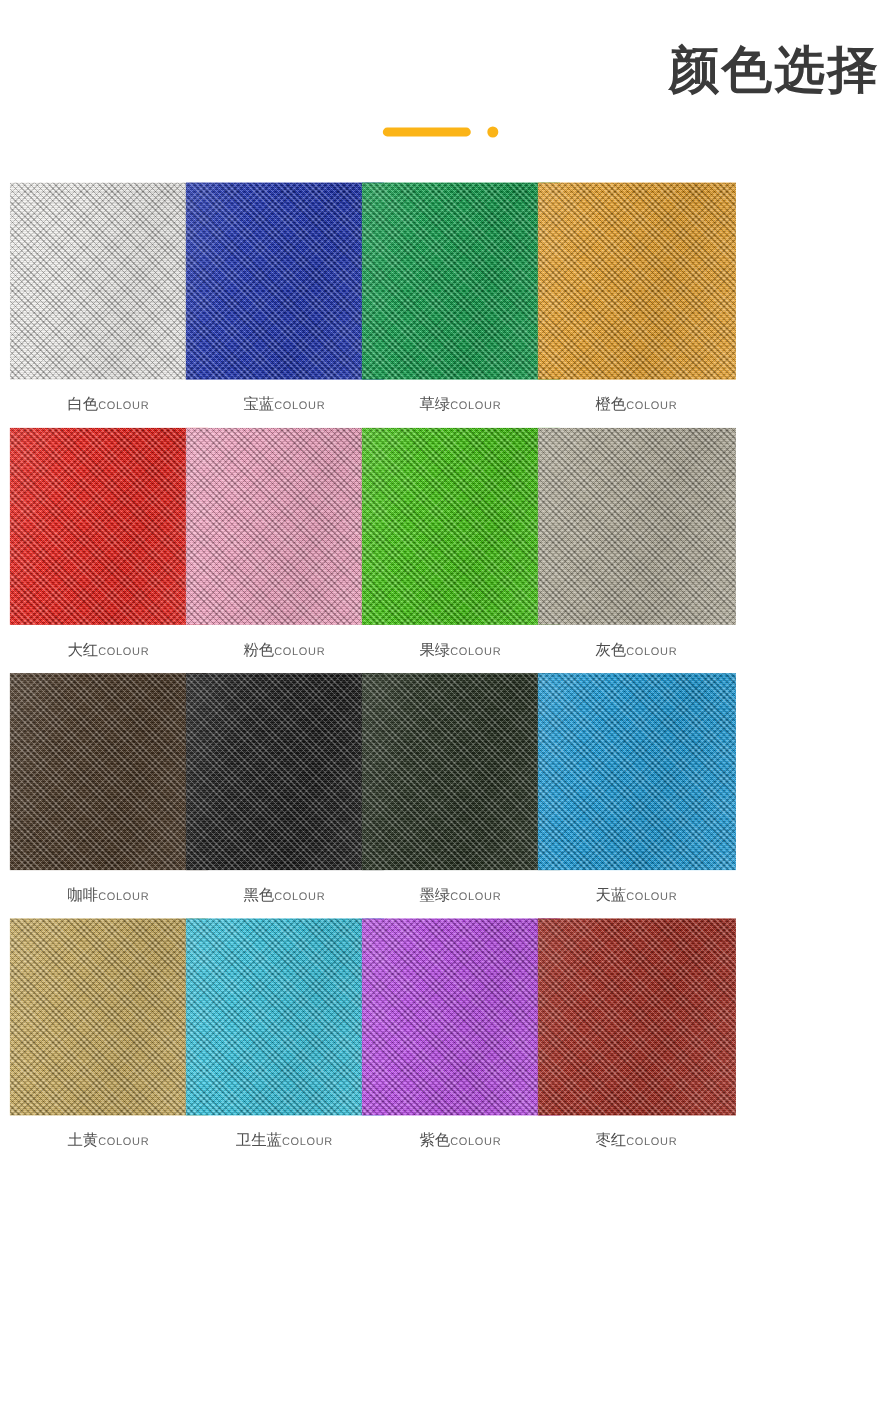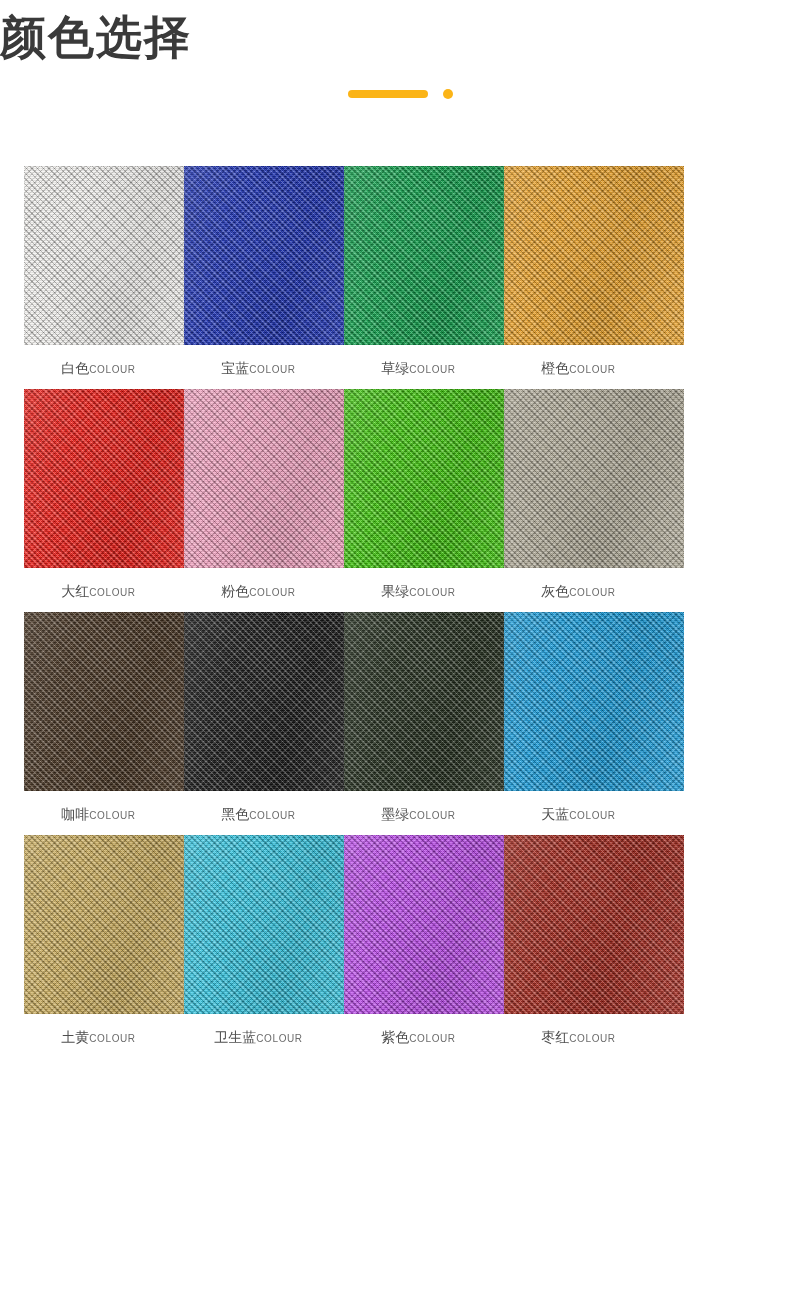--- a/index.html
+++ b/index.html
@@ -15,22 +15,22 @@
   .page {
     position: relative;
     width: 800px;
     height: 1291px;
     background: #ffffff;
   }
 
   
   .header {
     width: 100%;
-    padding-top: 4px;
-    text-align: left;
+    padding-top: 30px;
+    text-align: right;
   }
 
   .page-title {
     font-size: 46px;
     font-weight: bold;
     color: #3a3a3a;
     letter-spacing: 2px;
     line-height: 66px;
     font-family: "DejaVu Sans", "Liberation Sans", sans-serif;
   }
@@ -68,20 +68,21 @@
     flex-wrap: wrap;
     column-gap: 11px;
     row-gap: 0;
   }
 
   .swatch-cell {
     width: 149px;
     height: 223px;
     display: flex;
     flex-direction: column;
+    align-items: center;
   }
 
   .swatch-chip {
     width: 180px;
     height: 179px;
     position: relative;
     overflow: hidden;
   }
 
   

